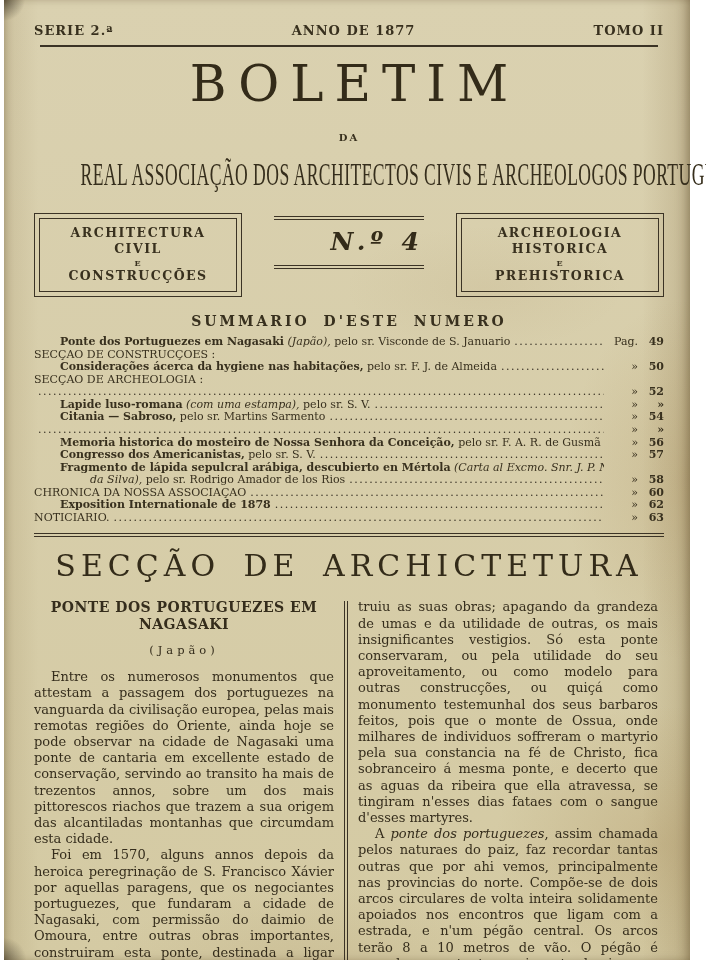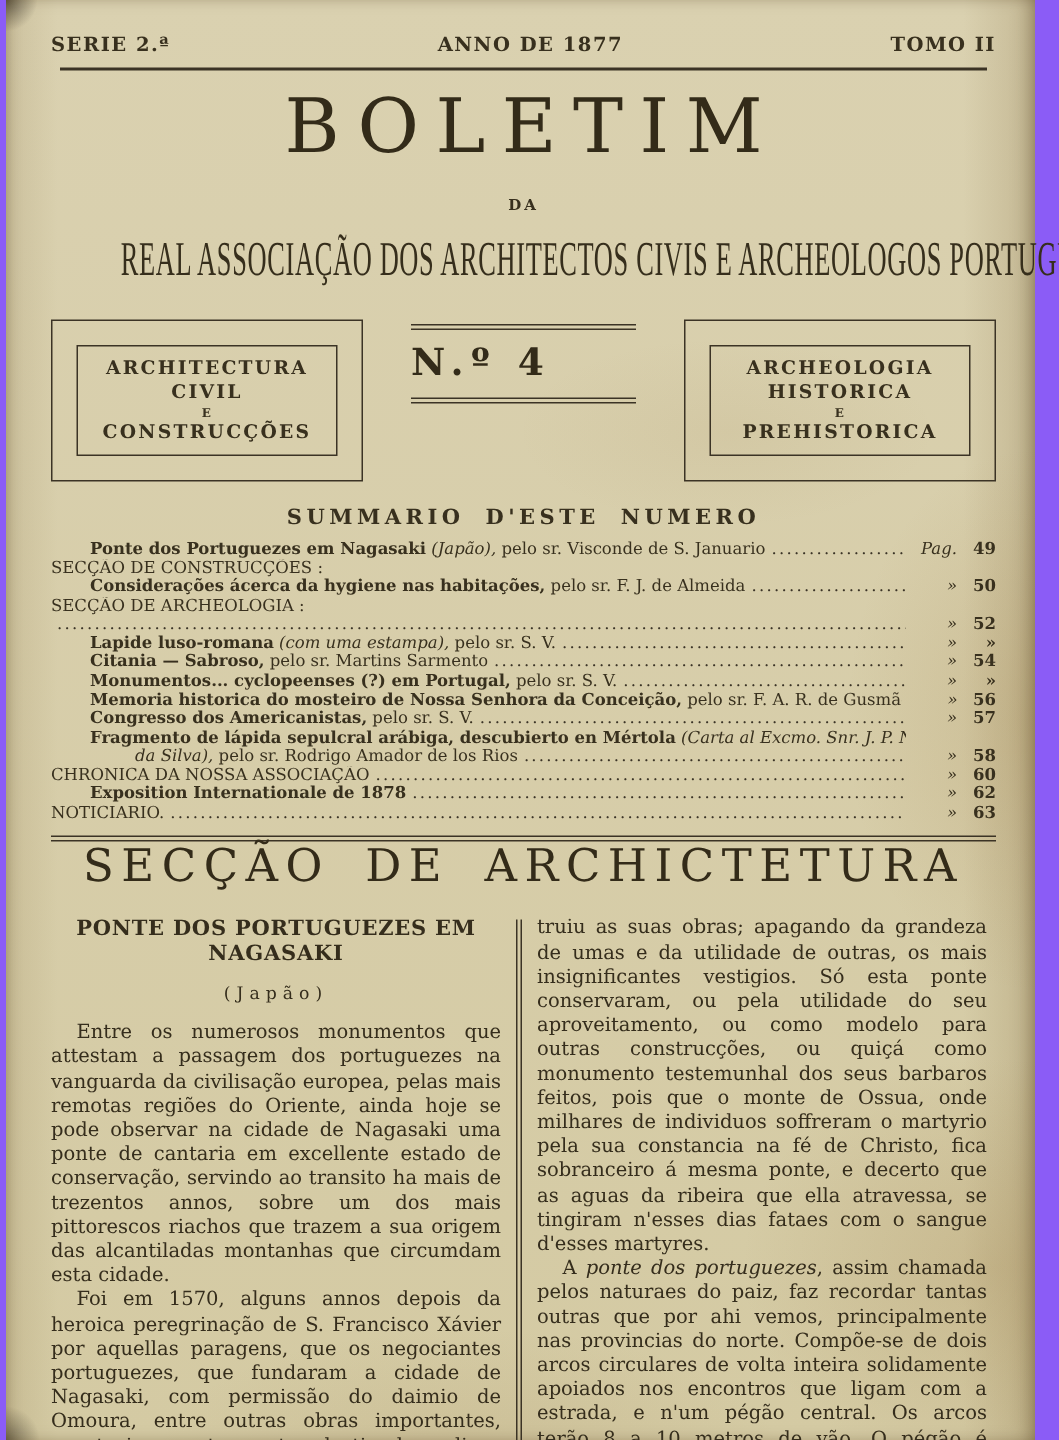--- a/index.html
+++ b/index.html
@@ -1,19 +1,19 @@
 <!DOCTYPE html>
 <html><head>
 <meta charset="utf-8">
 <style>
   * { margin:0; padding:0; box-sizing:border-box; }
   html,body { background:#101010; }
   .page {
     position:relative; width:706px; height:960px; margin:0 auto;
-    background:#8b5cf6; overflow:hidden;
+    background:#ffffff; overflow:hidden;
     font-family:"DejaVu Serif", serif; color:#38301e;
   }
   .paper {
     position:absolute; left:4px; top:0; right:16px; bottom:0;
     background-color:#d8cfad;
     background-image:
       radial-gradient(circle 28px at 0% 0%, rgba(25,20,12,.55), transparent 75%),
       radial-gradient(circle 30px at 0% 100%, rgba(25,20,12,.45), transparent 75%),
       radial-gradient(ellipse 240px 200px at 96% 88%, rgba(152,118,62,.22), transparent 70%),
       radial-gradient(ellipse 180px 260px at 100% 50%, rgba(152,118,62,.20), transparent 70%),
@@ -33,49 +33,49 @@
   
   .title { text-align:center; font-size:50px; line-height:1; letter-spacing:11px;
            padding-left:11px; margin-top:12px; color:#332b19; }
   .da { text-align:center; font-size:10px; font-weight:bold; letter-spacing:2px; margin-top:23px; }
   .assoc-wrap { margin-top:13px; height:37px; text-align:center; line-height:37px; white-space:nowrap; }
   .assoc { display:inline-block; font-family:"Liberation Serif", serif; font-size:20px;
            letter-spacing:.5px; transform:scale(.88,1.62); transform-origin:center; color:#362e1c; }
 
   
   .issue-bar { display:flex; justify-content:space-between; align-items:flex-start; margin-top:20px; }
-  .dbox { border:1px solid #3b3325; padding:16px; width:208px; background:transparent; }
+  .dbox { border:1px solid #3b3325; padding:4px; width:208px; background:transparent; }
   .dbox-inner { border:1px solid #3b3325; padding:6px 4px 7px; text-align:center;
                 font-weight:bold; font-size:12.5px; letter-spacing:1.5px; line-height:1.3; }
   .dbox-inner .ln { display:block; }
   .dbox-inner .tiny { font-size:8px; letter-spacing:1px; }
-  .numero { width:150px; text-align:left; margin-top:3px; }
+  .numero { width:150px; text-align:right; margin-top:3px;font-style:italic; }
   .drule { border-top:1px solid #3b3325; border-bottom:1px solid #3b3325; height:4px; }
   .num { font-size:25px; font-weight:bold; letter-spacing:5px; padding:7px 0 9px; color:#332b19; }
 
   
   .summary-head { text-align:center; font-size:14px; font-weight:bold;
                   letter-spacing:3px; word-spacing:6px; margin-top:16px; }
   .toc { margin-top:7px; font-size:11px; line-height:12.55px; }
   .toc-row { display:flex; align-items:baseline; }
   .toc-row .txt { white-space:nowrap; overflow:hidden; }
   .toc-row.i1 .txt { padding-left:26px; }
   .toc-row.i2 .txt { padding-left:56px; }
   .toc-row .txt b { font-weight:bold; }
   .toc-row .txt i { font-style:italic; }
   .dots { flex:1; overflow:hidden; white-space:nowrap; letter-spacing:1.5px;
           margin:0 4px; color:#3b3427; }
   .dots::after { content:"......................................................................................................................................................................"; }
   .nodots .dots::after { content:""; }
-  .plabel { width:30px; text-align:right; white-space:nowrap;font-style:italic; }
+  .plabel { width:30px; text-align:right; white-space:nowrap; }
   .pnum { width:26px; text-align:right; font-weight:bold; white-space:nowrap; }
 
   
   .big-rule { margin-top:9px; border-top:1px solid #3b3325; border-bottom:1px solid #3b3325; height:4px; }
-  .sec-head { text-align:center; font-size:30px; line-height:1.1; 
+  .sec-head { text-align:center; font-size:30px; line-height:1.1; margin-top:12px;
               letter-spacing:5px; word-spacing:9px; color:#332b19; }
 
   
   .cols { display:flex; margin-top:17px; }
   .col { width:300px; text-align:justify; font-size:13px; line-height:16.2px; color:#352d1c; }
   .col-divider { width:4px; border-left:1px solid #3b3325; border-right:1px solid #3b3325;
                  margin:2px 10px 14px; align-self:stretch; }
   .art-title { text-align:center; font-weight:bold; font-size:14px; letter-spacing:.5px; line-height:1.2; }
   .art-sub { text-align:center; font-size:11.5px; letter-spacing:4px; margin:9px 0 11px; }
   .col p { text-indent:17px; }
@@ -170,21 +170,20 @@
         </div>
 
         <div class="toc-row i1">
           <span class="txt"><b>Citania — Sabroso,</b><i></i><span> pelo sr. Martins Sarmento</span></span>
           <span class="dots"></span>
           <span class="plabel">»</span>
           <span class="pnum">54</span>
         </div>
 
         <div class="toc-row i1">
-          <span class="txt"><b>Monumentos... cyclopeenses (?) em Portugal,</b><i></i><span> pelo sr. S. V.</span></span>
           <span class="dots"></span>
           <span class="plabel">»</span>
           <span class="pnum">»</span>
         </div>
 
         <div class="toc-row i1">
           <span class="txt"><b>Memoria historica do mosteiro de Nossa Senhora da Conceição,</b><i></i><span> pelo sr. F. A. R. de Gusmão</span></span>
           <span class="dots"></span>
           <span class="plabel">»</span>
           <span class="pnum">56</span>

